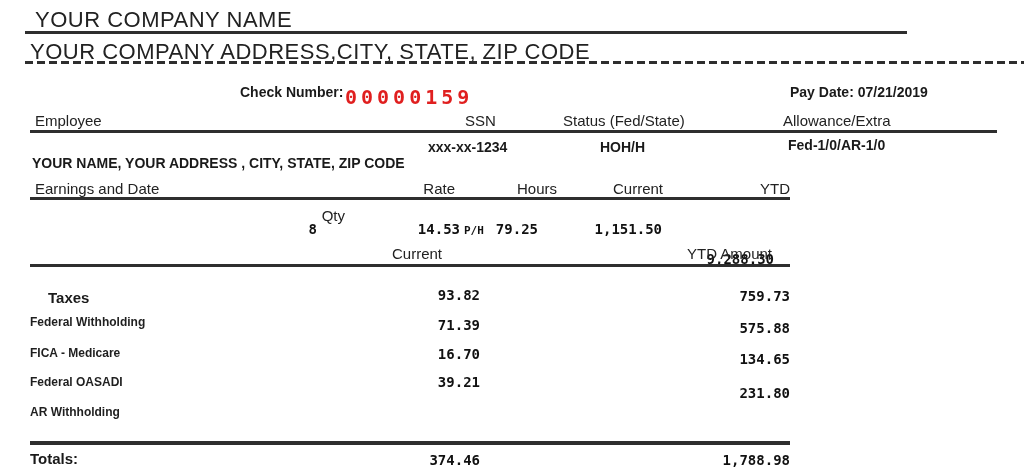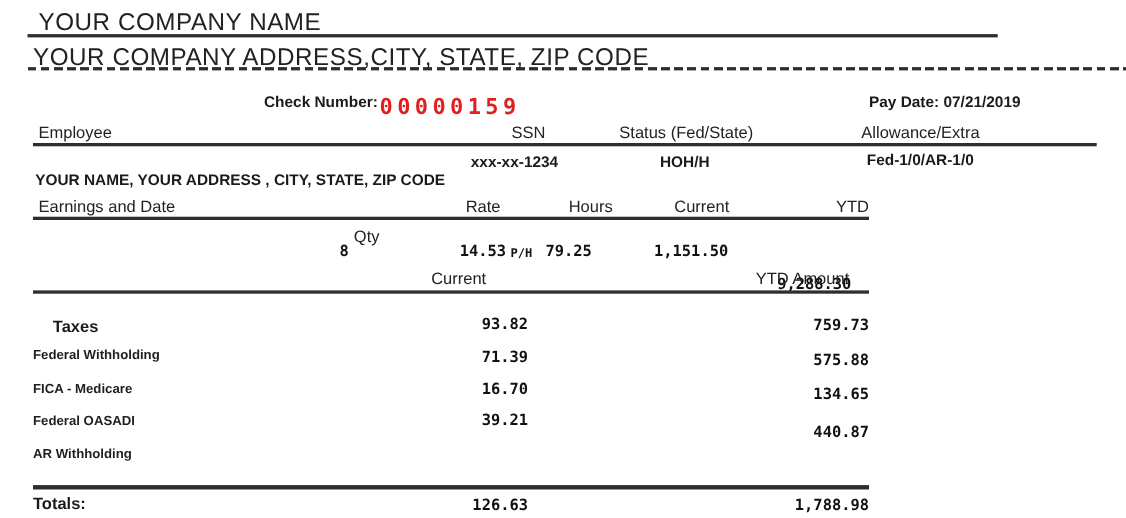--- a/index.html
+++ b/index.html
@@ -98,21 +98,21 @@
     <span class="tytd mono" style="top:8px;">575.88</span>
   </div>
   <div class="abs tax-row" style="left:0; top:341px; width:1024px; height:24px;">
     <span class="tname">Federal OASADI</span>
     <span class="tcur mono" style="top:5px;">16.70</span>
     <span class="tytd mono" style="top:10px;">134.65</span>
   </div>
   <div class="abs tax-row" style="left:0; top:371px; width:1024px; height:24px;">
     <span class="tname">AR Withholding</span>
     <span class="tcur mono" style="top:3px;">39.21</span>
-    <span class="tytd mono" style="top:14px;">440.87</span>
+    <span class="tytd mono" style="top:14px;">231.80</span>
   </div>
 
   <div class="abs rule" style="left:30px; top:441px; width:760px; height:4px;"></div>
   <div class="abs bold15" style="left:30px; top:450px;">Totals:</div>
-  <div class="abs mono ra" style="left:390px; top:452px; width:90px;">126.63</div>
+  <div class="abs mono ra" style="left:390px; top:452px; width:90px;">374.46</div>
   <div class="abs mono ra" style="left:700px; top:452px; width:90px;">1,788.98</div>
 
 </div>
 
 </body></html>

